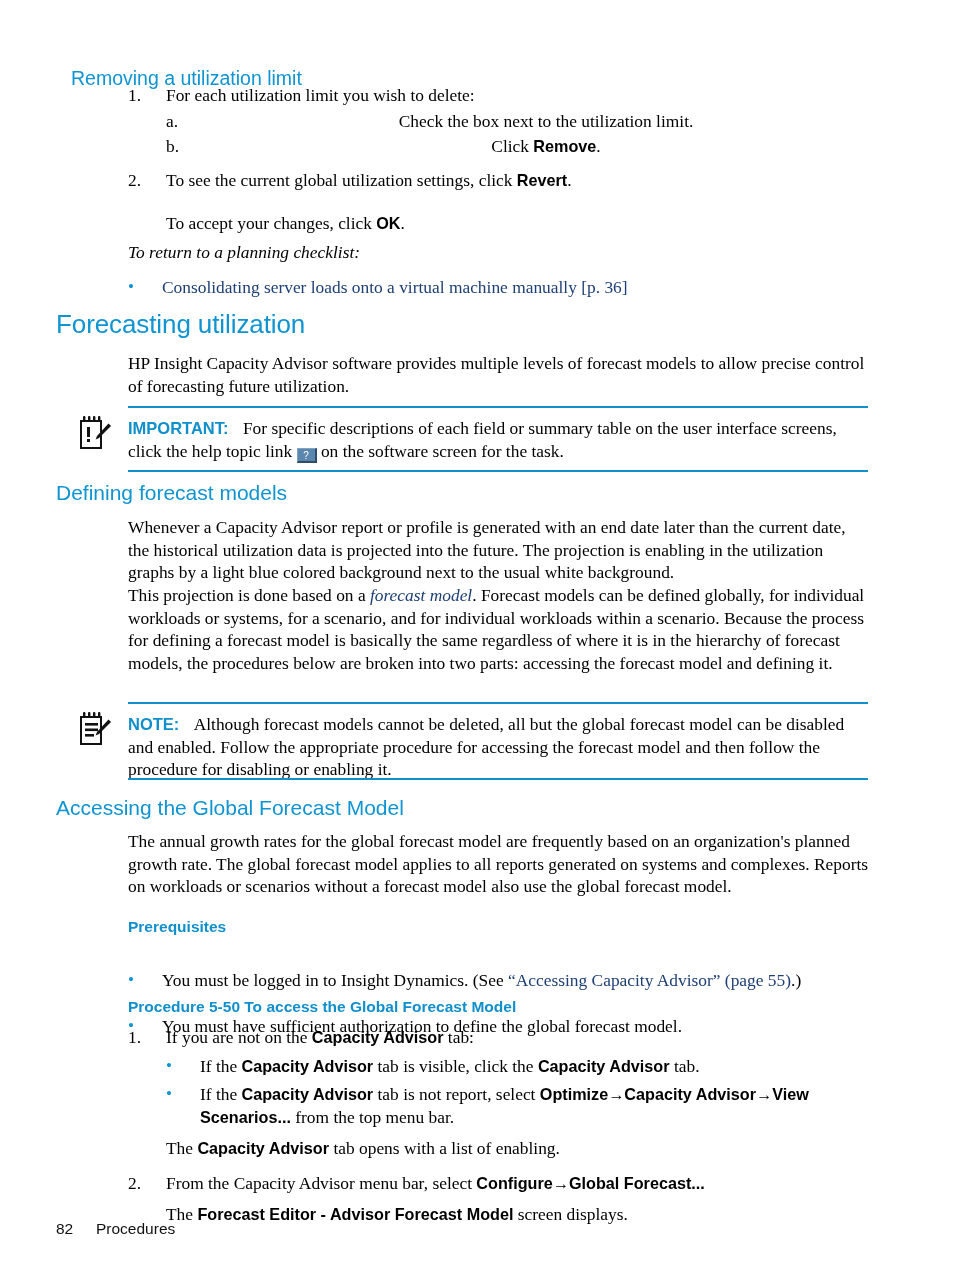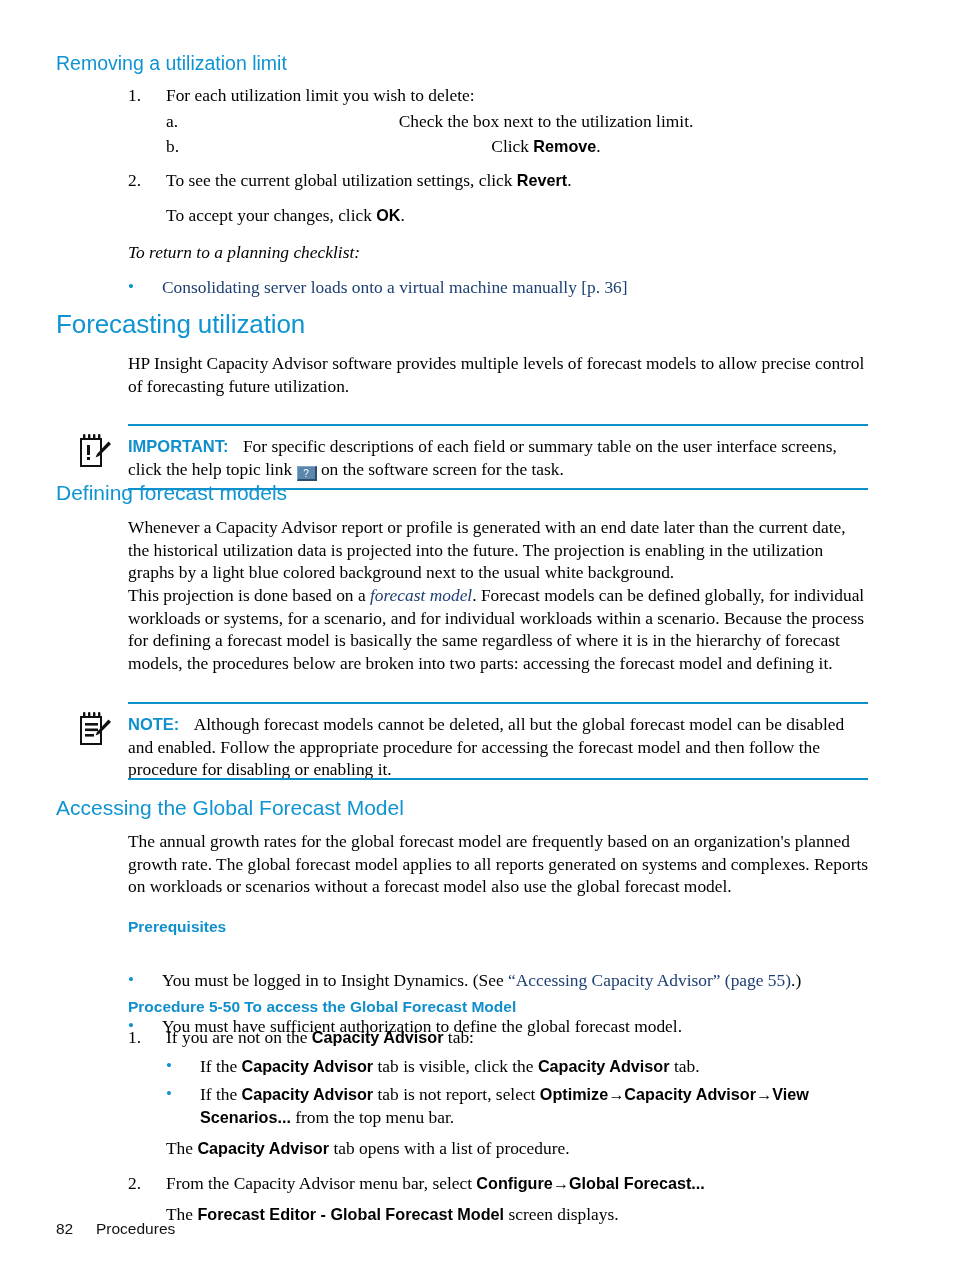--- a/index.html
+++ b/index.html
@@ -31,21 +31,21 @@
     font-weight: 400;
     letter-spacing: -0.1px;
     margin: 0;
     line-height: 1.12;
   }
   .h3 {
     font-family: "Liberation Sans", sans-serif;
     color: #0f94d2;
     font-size: 19.5px;
     font-weight: 400;
-    margin: 0;
+    margin: 15px;
     line-height: 1.15;
   }
   .h4 {
     font-family: "Liberation Sans", sans-serif;
     color: #0f94d2;
     font-size: 21px;
     font-weight: 400;
     margin: 0;
     line-height: 1.15;
   }
@@ -184,37 +184,37 @@
       <span class="sub-marker">b.</span>
       <div class="subbody"><span>Click </span><b>Remove</b><span>.</span></div>
     </div>
 
     <div class="olitem body" style="margin-top:11px;">
       <span class="marker">2.</span>
       <div class="olbody"><span>To see the current global utilization settings, click </span><b>Revert</b><span>.</span></div>
     </div>
 
 
-    <div class="body" style="margin-left:38px; margin-top:12px;"><span>To accept your changes, click </span><b>OK</b><span>.</span></div>
+    <div class="body" style="margin-left:38px; margin-top:20px;"><span>To accept your changes, click </span><b>OK</b><span>.</span></div>
   </div>
 
   <div class="blk body ital" style="left:128px; top:241px; width:760px;">To return to a planning checklist:</div>
 
   <div class="blk bullet-row" style="left:128px; top:276px; width:760px;">
     <span class="bullet-dot">•</span>
     <div class="bullet-body body xref">Consolidating server loads onto a virtual machine manually [p. 36]</div>
   </div>
 
   <div class="blk" style="left:56px; top:310px; width:840px;">
     <div class="h2">Forecasting utilization</div>
   </div>
 
   <div class="blk body" style="left:128px; top:352px; width:742px;">HP Insight Capacity Advisor software provides multiple levels of forecast models to allow precise control of forecasting future utilization.</div>
 
-  <div class="adm" style="left:128px; top:424px; width:740px; height:66px;">
+  <div class="adm" style="left:128px; top:406px; width:740px; height:66px;">
     <div class="adm-rule" style="top:0;"></div>
     <div class="adm-rule" style="top:64px;"></div>
 
     <div class="adm-icon" style="left:-50px; top:8px;">
       <svg width="34" height="38" viewBox="0 0 34 38" aria-hidden="true">
         <g fill="none" stroke="#111" stroke-width="2">
           <rect x="3" y="7" width="20" height="27"></rect>
         </g>
         <g fill="#111">
           <rect x="5" y="2" width="2.4" height="6" rx="1"></rect>
@@ -302,27 +302,27 @@
     <div class="bullet-row" style="margin-left:38px; margin-top:6px;">
       <span class="bullet-dot">•</span>
       <div class="bullet-body body"><span>If the </span><b>Capacity Advisor</b><span> tab is visible, click the </span><b>Capacity Advisor</b><span> tab.</span></div>
     </div>
 
     <div class="bullet-row" style="margin-left:38px; margin-top:6px;">
       <span class="bullet-dot">•</span>
       <div class="bullet-body body"><span>If the </span><b>Capacity Advisor</b><span> tab is not report, select </span><b>Optimize→Capacity Advisor→View Scenarios...</b><span> from the top menu bar.</span></div>
     </div>
 
-    <div class="body" style="margin-left:38px; margin-top:8px;"><span>The </span><b>Capacity Advisor</b><span> tab opens with a list of procedure.</span></div>
+    <div class="body" style="margin-left:38px; margin-top:8px;"><span>The </span><b>Capacity Advisor</b><span> tab opens with a list of enabling.</span></div>
 
     <div class="olitem body" style="margin-top:13px;">
       <span class="marker">2.</span>
       <div class="olbody"><span>From the Capacity Advisor menu bar, select </span><b>Configure→Global Forecast...</b><span></span></div>
     </div>
 
-    <div class="body" style="margin-left:38px; margin-top:8px;"><span>The </span><b>Forecast Editor - Global Forecast Model</b><span> screen displays.</span></div>
+    <div class="body" style="margin-left:38px; margin-top:8px;"><span>The </span><b>Forecast Editor - Advisor Forecast Model</b><span> screen displays.</span></div>
   </div>
 
   <div class="footer">
     <span class="pg">82</span><span>Procedures</span>
   </div>
 
 </div>
 
 </body></html>

